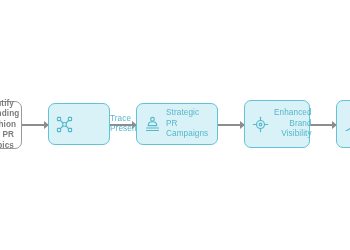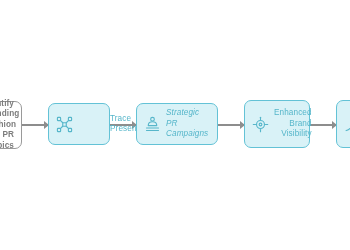--- a/index.html
+++ b/index.html
@@ -82,21 +82,21 @@
     flex: 0 0 auto;
     width: 17px;
     height: 17px;
     display: block;
   }
   .node-icon svg { display: block; }
 
   
   #node-identify    { left: -24px; top: 101px; width: 46px;  height: 48px; }
   #node-trace       { left: 48px;  top: 103px; width: 62px;  height: 42px; gap: 37px; }
-  #node-campaigns   { left: 136px; top: 103px; width: 82px;  height: 42px; font-style: italic; }
+  #node-campaigns   { left: 136px; top: 103px; width: 82px;  height: 42px; }
   #node-visibility  { left: 244px; top: 100px; width: 66px;  height: 48px; text-align: right; }
   #node-influence   { left: 336px; top: 100px; width: 66px;  height: 48px; }
 
   #node-identify .node-label { width: 100%; }
 </style>
 </head>
 <body>
 
 <div id="flow-canvas">
 

